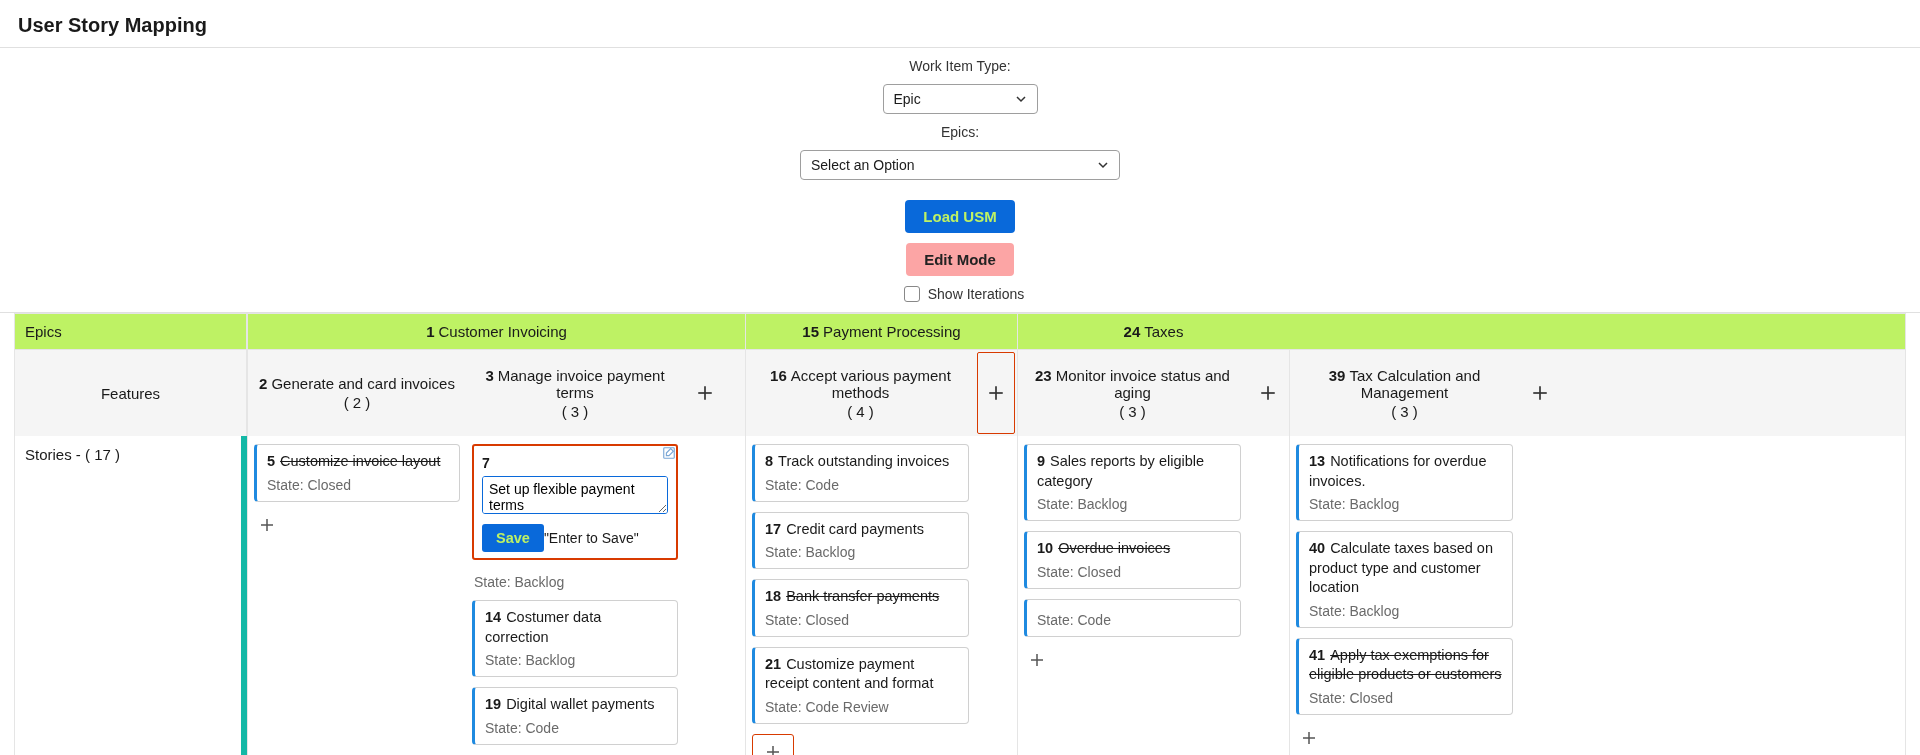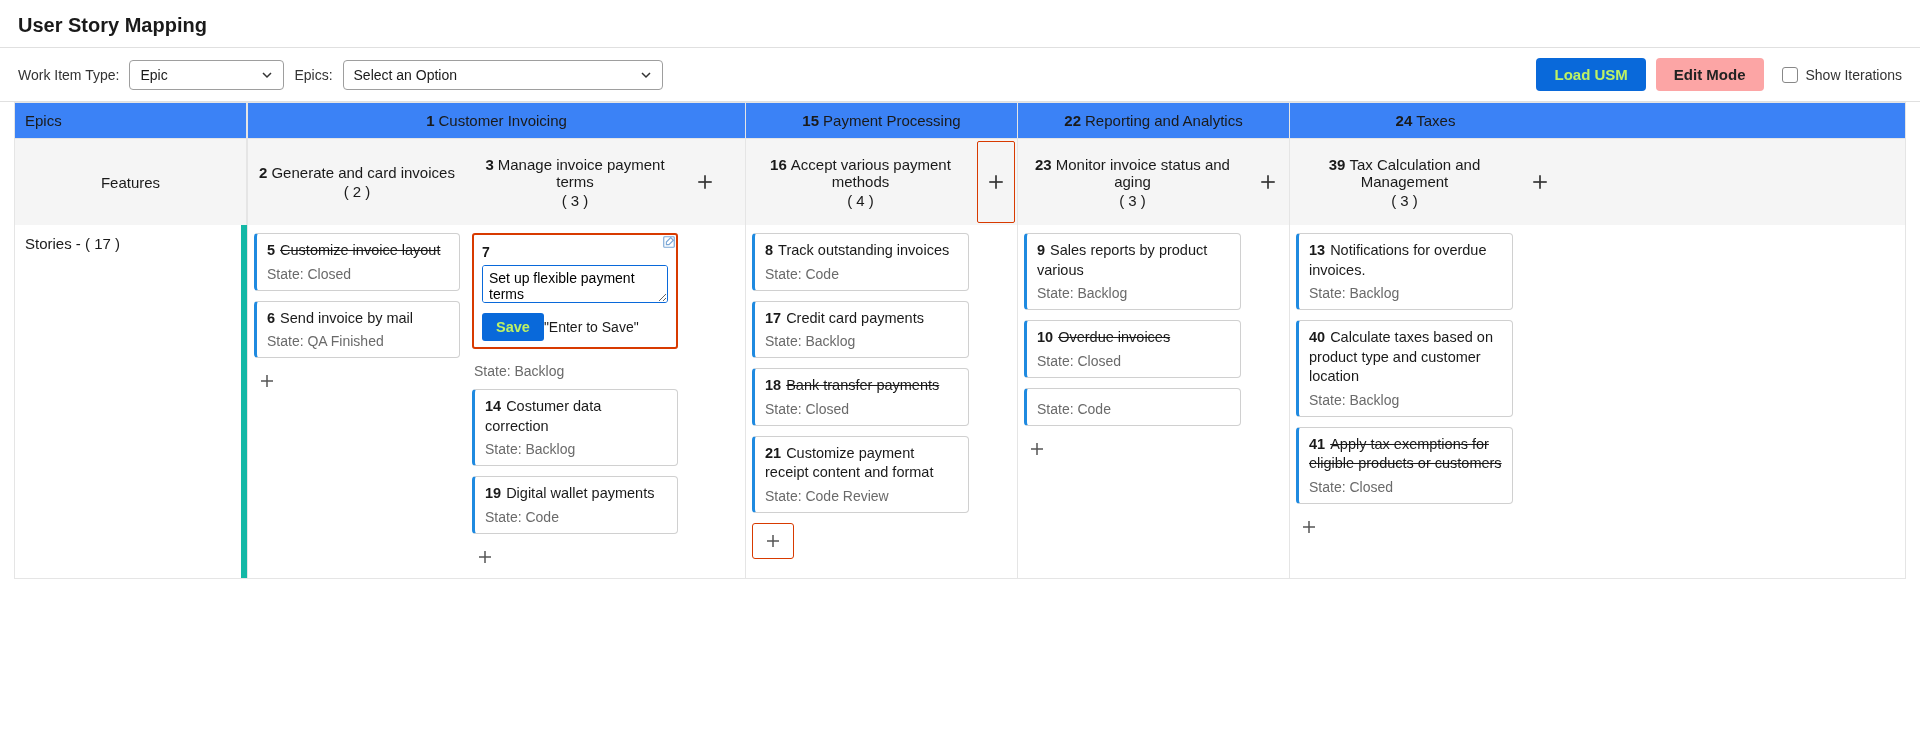--- a/index.html
+++ b/index.html
@@ -1,39 +1,39 @@
 <!DOCTYPE html>
 <html><head>
 <meta charset="utf-8">
 <style>
 * { box-sizing: border-box; margin: 0; padding: 0; }
 body { font-family: -apple-system, BlinkMacSystemFont, "Segoe UI", Arial, sans-serif; background: #fff; color: #1a1a1a; }
 
 .page-title { font-size: 20px; font-weight: 600; padding: 14px 18px 10px; }
 
-.toolbar { border-top: 1px solid #e0e0e0; border-bottom: 1px solid #e0e0e0; padding: 10px 18px; display: flex; align-items: center; gap: 10px; }
+.toolbar { border-top: 1px solid #e0e0e0; border-bottom: 1px solid #e0e0e0; padding: 10px 18px; display: flex; align-items: center; gap: 10px; flex-direction: column; }
 .toolbar-label { font-size: 14px; color: #333; }
 .select { border: 1px solid #9e9e9e; border-radius: 4px; padding: 6px 10px; font-size: 14px; display: flex; align-items: center; justify-content: space-between; gap: 12px; cursor: pointer; background: #fff; }
 .select.small { width: 155px; }
 .select.large { width: 320px; }
 .chevron { width: 12px; height: 12px; fill: none; stroke: #333; stroke-width: 1.5; }
 
 .btn { border: none; border-radius: 4px; padding: 8px 18px; font-size: 15px; font-weight: 600; cursor: pointer; }
 .btn-primary { background: #0969da; color: #bef264; }
 .btn-secondary { background: #fca5a5; color: #222; }
 
 .checkbox { width: 16px; height: 16px; border: 1.5px solid #888; border-radius: 3px; }
 
 .spacer { flex: 1; }
 
 .board-wrap { padding: 0 14px; }
 .board { border: 1px solid #e5e5e5; border-top: none; width: 100%; }
 
 .row { display: flex; align-items: stretch; border-top: 1px solid #e5e5e5; border-bottom: 1px solid #e5e5e5; }
-.row.header { background: #3b82f6; }
+.row.header { background: #bef264; }
 
 .cell { padding: 9px 10px; font-size: 15px; }
 .cell.label-col { width: 232px; flex: 0 0 232px; border-right: 1px solid #e5e5e5; }
 
 .epic-cell { border-left: 1px solid #e5e5e5; display: flex; align-items: center; justify-content: center; }
 .epic-cell.w1 { flex: 0 0 498px; }
 .epic-cell.w2 { flex: 0 0 272px; }
 .epic-cell.w3 { flex: 0 0 272px; }
 .epic-cell.w4 { flex: 0 0 272px; }
 .epic-title { font-size: 15px; }
@@ -116,23 +116,20 @@
 <div class="board">
 
   <div class="row header">
     <div class="cell label-col">Epics</div>
     <div class="epic-cell w1">
       <span class="epic-title"><span class="num">1</span><span>Customer Invoicing</span></span>
     </div>
     <div class="epic-cell w2">
       <span class="epic-title"><span class="num">15</span><span>Payment Processing</span></span>
     </div>
-    <div class="epic-cell w3">
-      <span class="epic-title"><span class="num">22</span><span>Reporting and Analytics</span></span>
-    </div>
     <div class="epic-cell w4">
       <span class="epic-title"><span class="num">24</span><span>Taxes</span></span>
     </div>
   </div>
 
   <div class="feat-row">
     <div class="feat-label">Features</div>
 
     <div class="feat-group g1">
       <div class="feat-card-wrap half">
@@ -200,24 +197,20 @@
   </div>
 
   <div class="stories-row">
     <div class="stories-label">Stories - ( 17 )</div>
 
     <div class="col-group" style="flex:0 0 498px;">
       <div class="story-col half">
         <div class="card">
           <div class="ctitle"><span class="num">5</span><span class="strike">Customize invoice layout</span></div>
           <div class="cstate">State: Closed</div>
-        </div>
-        <div class="card">
-          <div class="ctitle"><span class="num">6</span><span>Send invoice by mail</span></div>
-          <div class="cstate">State: QA Finished</div>
         </div>
         <div class="add-btn">
               <svg class="plus-svg" viewBox="0 0 16 16">
                 <line x1="8" y1="2" x2="8" y2="14"></line>
                 <line x1="2" y1="8" x2="14" y2="8"></line>
               </svg>
             </div>
       </div>
 
       <div class="story-col half">
@@ -279,21 +272,21 @@
                 <line x1="2" y1="8" x2="14" y2="8"></line>
               </svg>
             </div>
       </div>
       <div class="story-spacer"></div>
     </div>
 
     <div class="col-group" style="flex:0 0 272px;">
       <div class="story-col single">
         <div class="card">
-          <div class="ctitle"><span class="num">9</span><span>Sales reports by product various</span></div>
+          <div class="ctitle"><span class="num">9</span><span>Sales reports by eligible category</span></div>
           <div class="cstate">State: Backlog</div>
         </div>
         <div class="card">
           <div class="ctitle"><span class="num">10</span><span class="strike">Overdue invoices</span></div>
           <div class="cstate">State: Closed</div>
         </div>
         <div class="card">
           <div class="cstate">State: Code</div>
         </div>
         <div class="add-btn">

